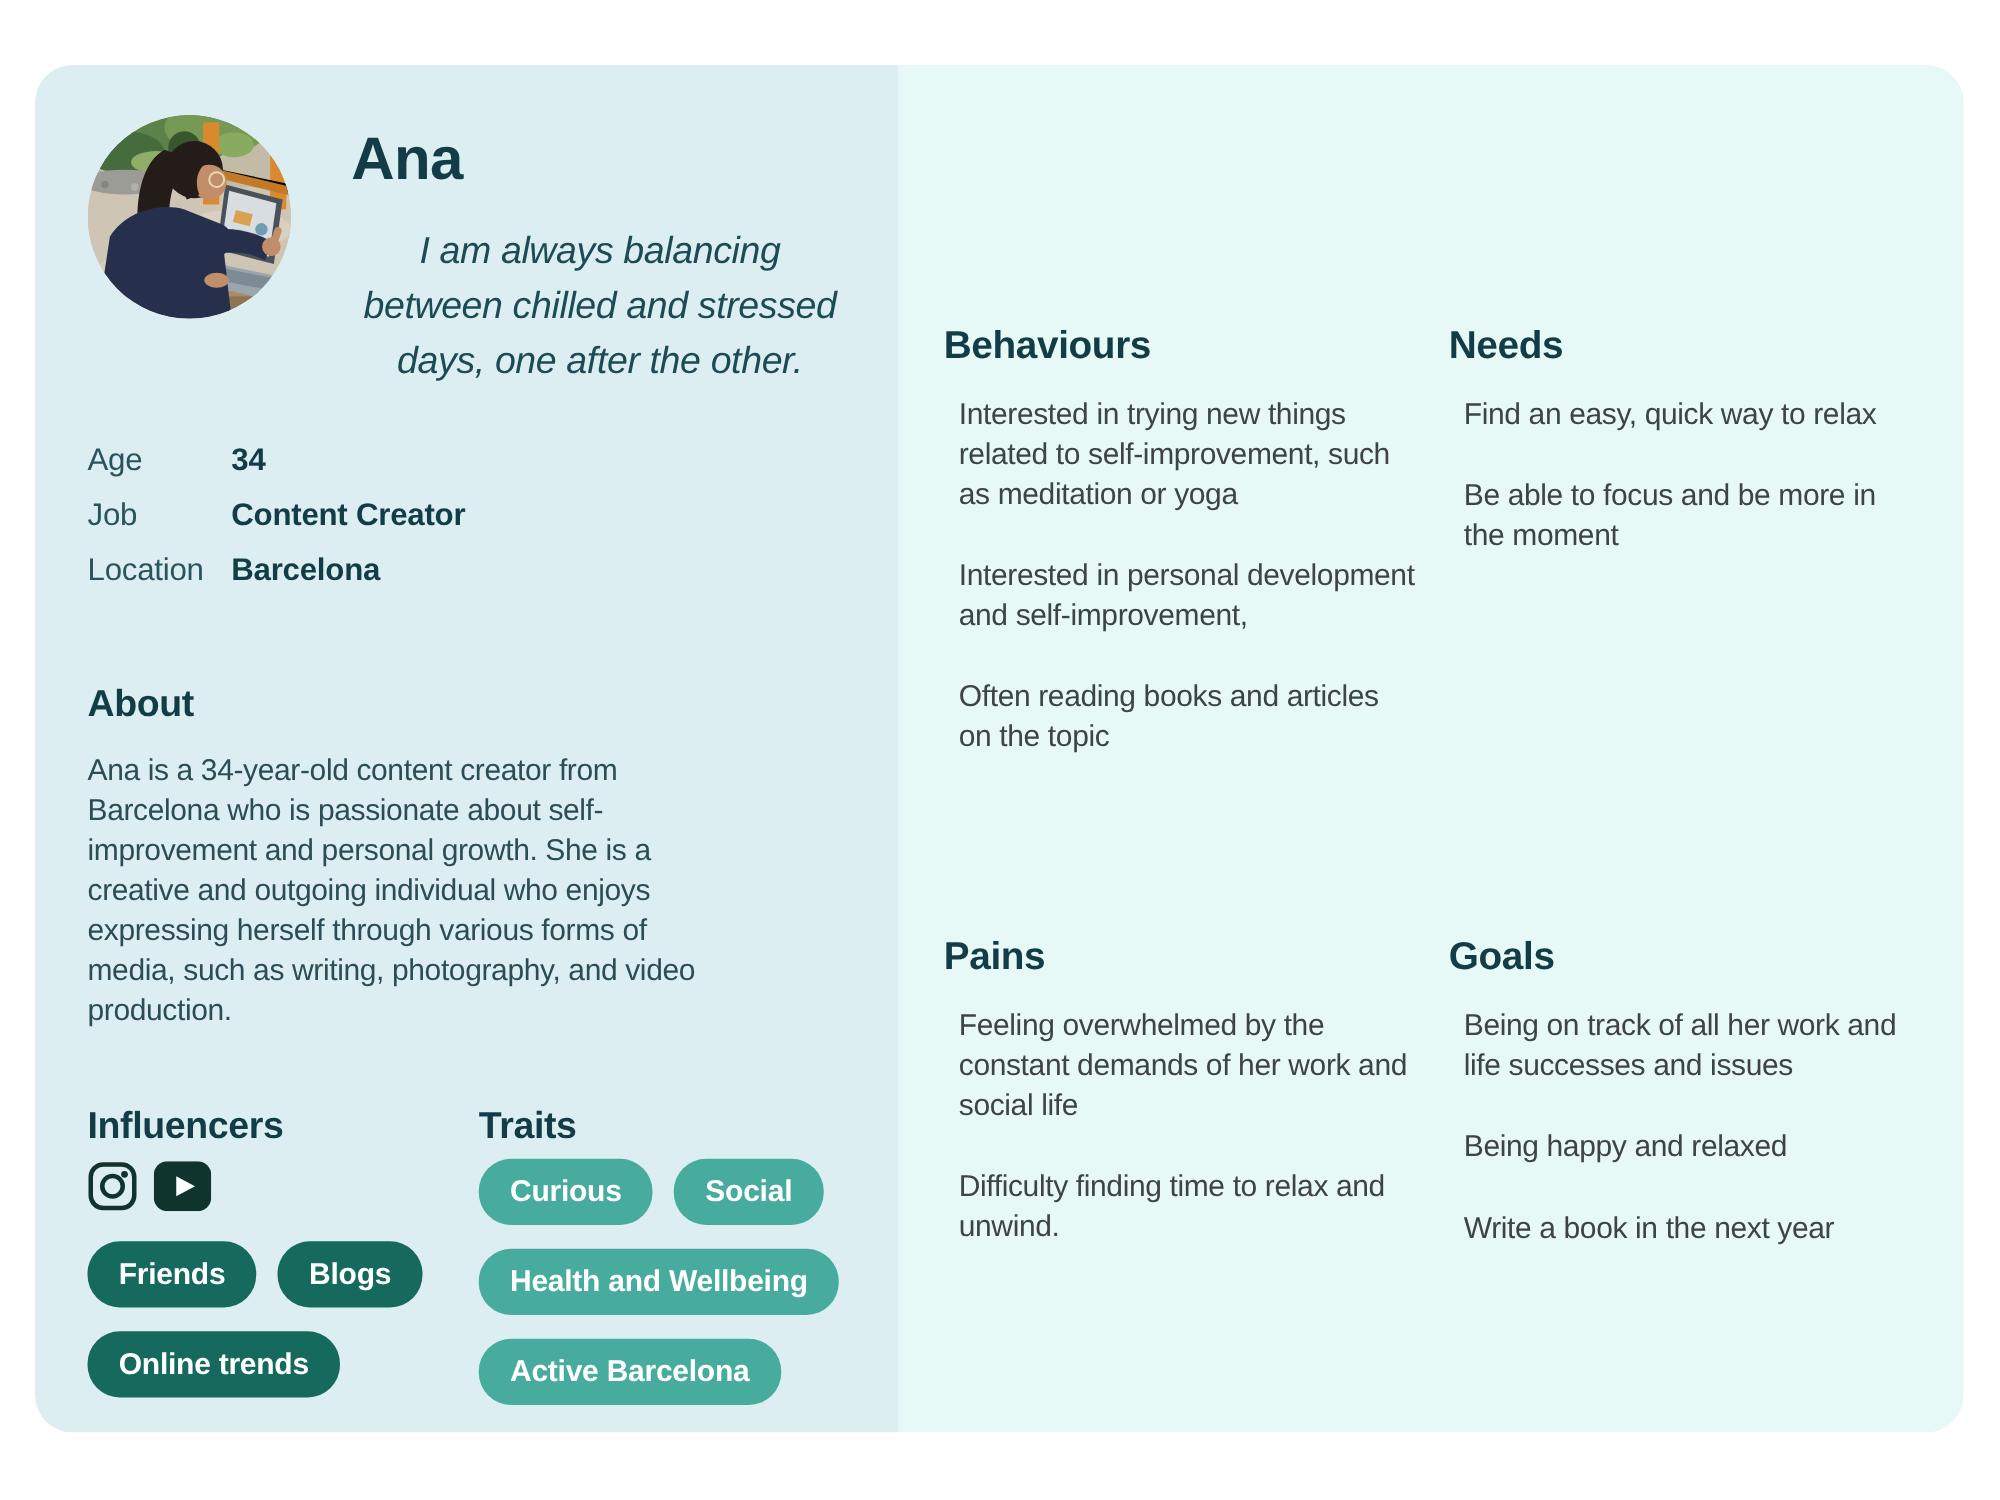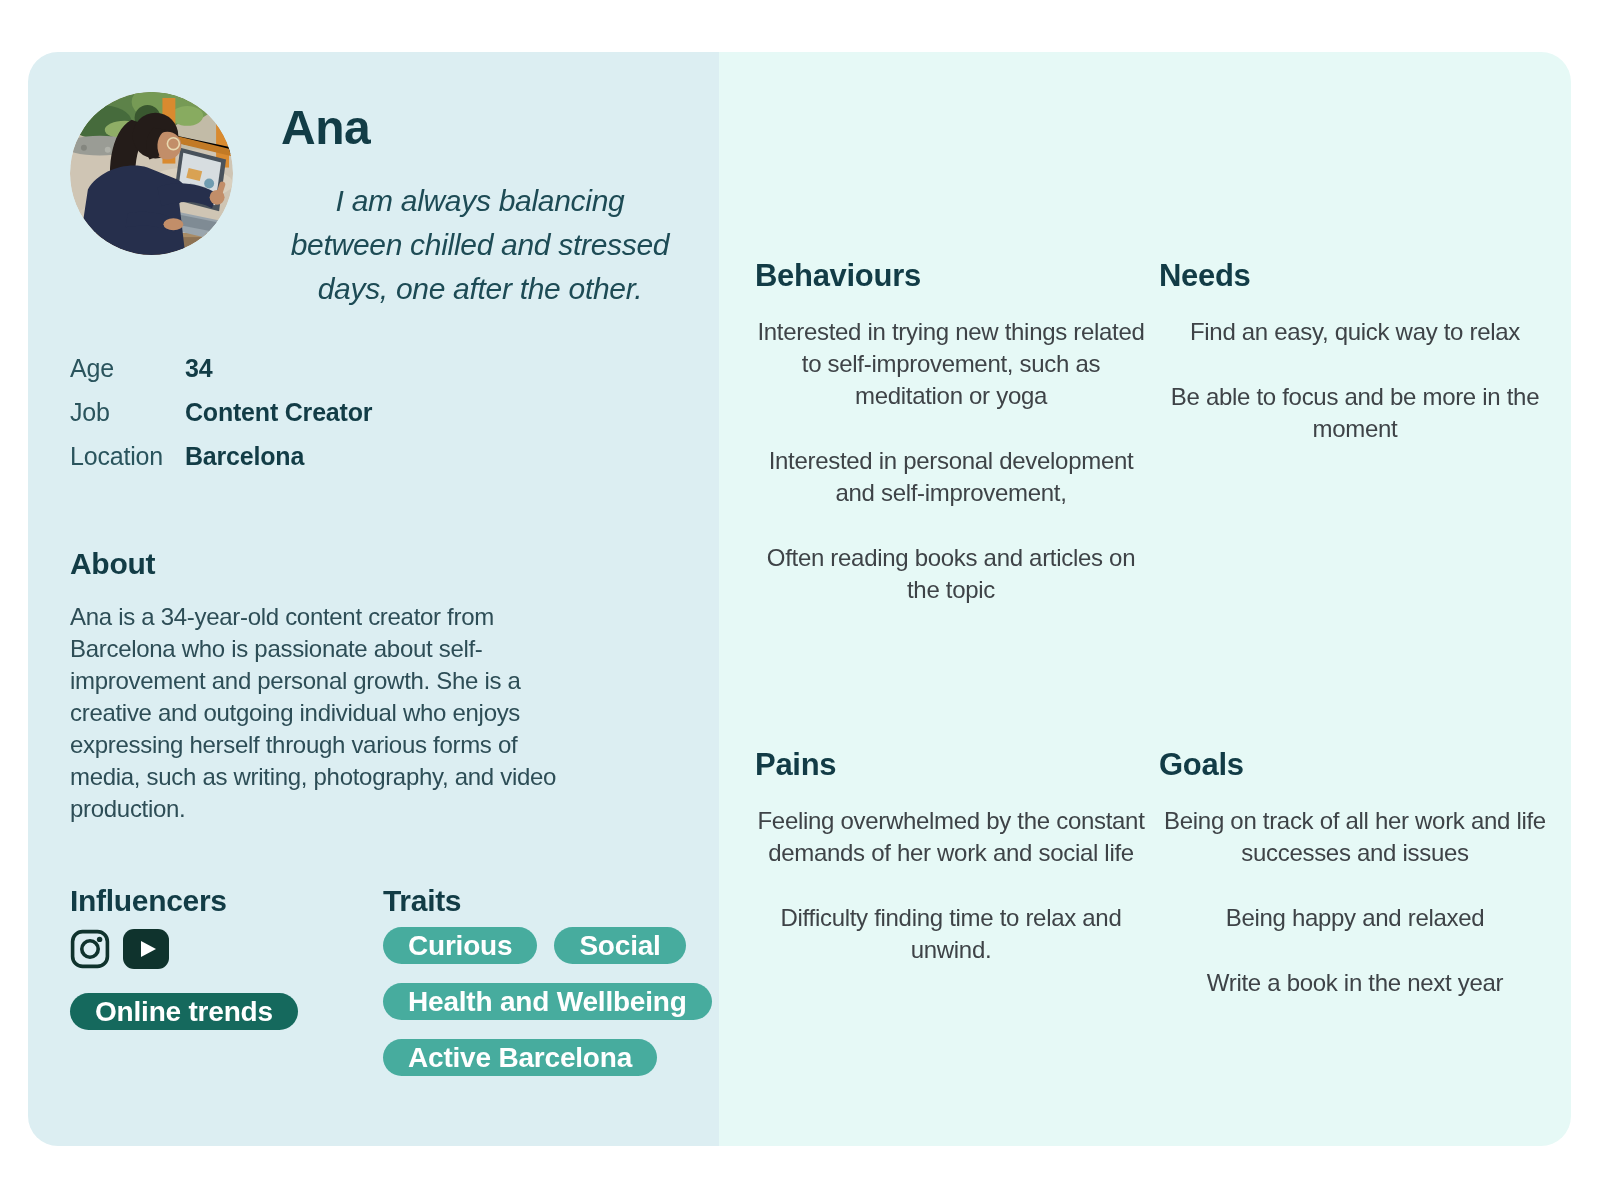--- a/index.html
+++ b/index.html
@@ -73,33 +73,32 @@
   .tags-section{margin-top:58px;display:flex;}
   .influencers-col{width:313px;flex:0 0 313px;}
   .traits-col{flex:1;}
   .icon-row{display:flex;gap:13px;margin-top:10px;align-items:center;}
   .social-icon{width:40px;height:40px;display:block;}
   .social-icon.yt{width:46px;}
   .pill-row{display:flex;gap:17px;margin-top:24px;}
   .traits-col .pill-row{margin-top:8px;}
   .traits-col .pill-row + .pill-row, .influencers-col .pill-row + .pill-row{margin-top:19px;}
   .pill{
-    height:37px;border-radius:26px;display:inline-flex;align-items:center;
-    padding:0 25px;font-size:28px;font-weight:bold;color:var(--pill-text);
+    height:53px;border-radius:26px;display:inline-flex;align-items:center;
+    padding:0 25px;font-size:24px;font-weight:bold;color:var(--pill-text);
     white-space:nowrap;letter-spacing:-0.2px;
   }
   .pill.dark{background:var(--dark-pill-bg);}
   .pill.light{background:var(--light-pill-bg);}
   
   .info-section{max-width:392px;}
   .info-section .section-heading{font-size:31px;}
   .info-item{
-    margin:0 0 33px;font-size:24px;line-height:32px;color:var(--right-body-text);
+    margin:0 12px 33px;font-size:24px;line-height:32px;color:var(--right-body-text);
     letter-spacing:-0.3px;
-    text-align:center;
   }
   .info-list{margin-top:22px;}
   .info-item:last-child{margin-bottom:0;}
 </style>
 </head>
 <body>
 
 <div class="card">
 
   <div class="left-panel">
@@ -199,20 +198,24 @@
             <rect x="2.6" y="2.6" width="34.8" height="34.8" rx="10" fill="none" stroke="#0f332d" stroke-width="3.6"></rect>
             <circle cx="20" cy="20" r="8.2" fill="none" stroke="#0f332d" stroke-width="3.6"></circle>
             <circle cx="29.6" cy="10.4" r="2.7" fill="#0f332d"></circle>
           </svg>
           <svg class="social-icon yt" viewBox="0 0 46 40">
             <rect x="0" y="0" width="46" height="40" rx="11" fill="#0f332d"></rect>
             <polygon points="18,12 18,28 33,20" fill="#ffffff"></polygon>
           </svg>
         </div>
         <div class="pill-row">
+          <span class="pill dark">Friends</span>
+          <span class="pill dark">Blogs</span>
+        </div>
+        <div class="pill-row">
           <span class="pill dark">Online trends</span>
         </div>
       </div>
 
       <div class="traits-col">
         <h2 class="section-heading">Traits</h2>
         <div class="pill-row">
           <span class="pill light">Curious</span>
           <span class="pill light">Social</span>
         </div>

